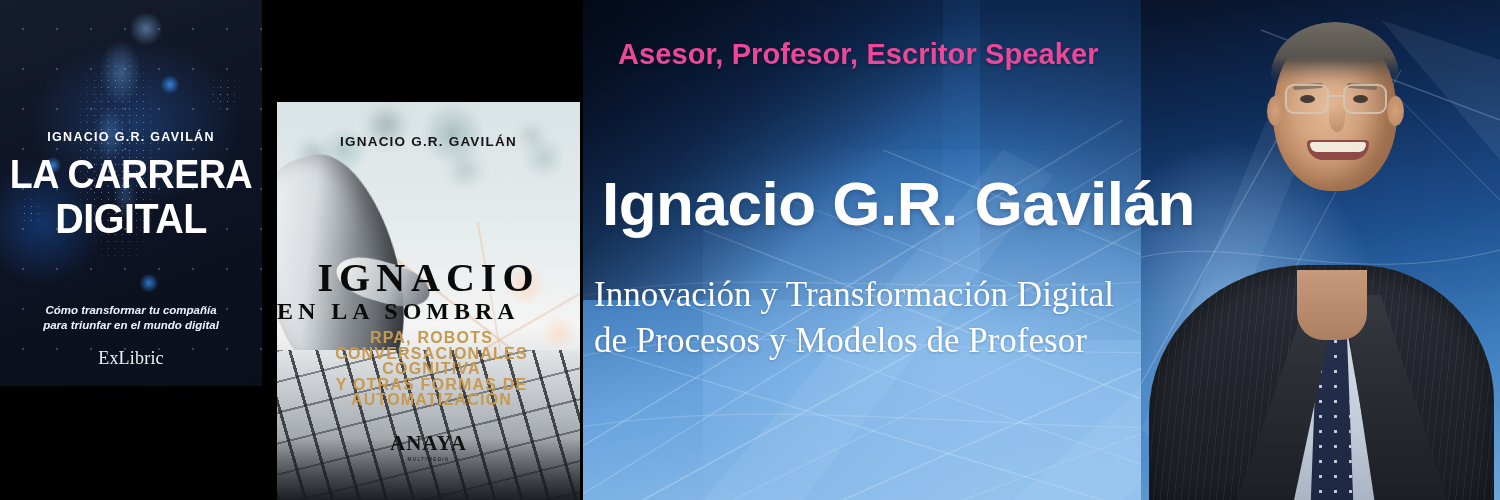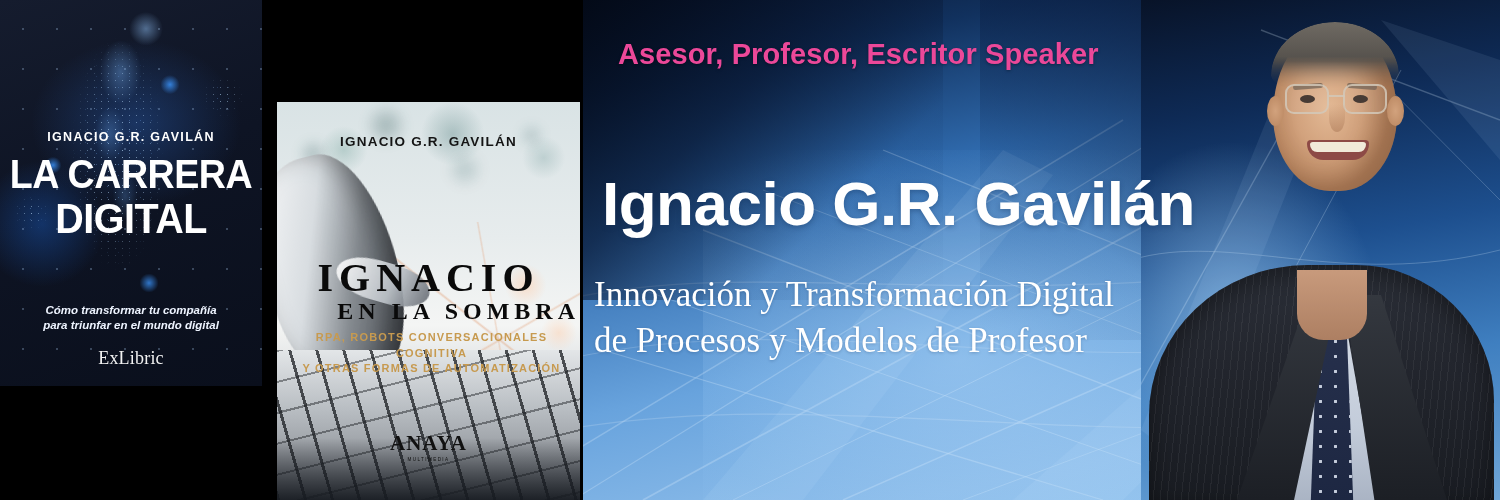--- a/index.html
+++ b/index.html
@@ -147,27 +147,27 @@
   .b2-author{
     position:absolute;left:0;right:0;top:32px;text-align:center;
     color:#141414;font-weight:bold;font-size:13.5px;letter-spacing:1.2px;
   }
   .b2-t1{
     position:absolute;left:0;right:0;top:152px;text-align:center;
     color:#0a0a0a;font-family:"Liberation Serif",serif;font-weight:bold;
     font-size:40px;letter-spacing:6px;
   }
   .b2-t2{
-    position:absolute;left:0;right:0;top:196px;text-align:right;
+    position:absolute;left:0;right:0;top:196px;text-align:left;
     color:#0a0a0a;font-family:"Liberation Serif",serif;font-weight:bold;
     font-size:24px;letter-spacing:5px;
   }
   .b2-sub{
     position:absolute;left:22px;right:16px;top:228px;text-align:center;
-    color:#c79a4f;font-weight:bold;font-size:11px;letter-spacing:1.2px;
+    color:#c79a4f;font-weight:bold;font-size:16px;letter-spacing:1.2px;
     line-height:15.5px;
   }
   .b2-logo{
     position:absolute;left:0;right:0;bottom:38px;text-align:center;margin-top:20px;
   }
   .b2-logo-main{
     color:#111;font-weight:bold;font-size:21px;letter-spacing:1px;
     font-family:"Liberation Serif",serif;
   }
   .b2-logo-sub{

